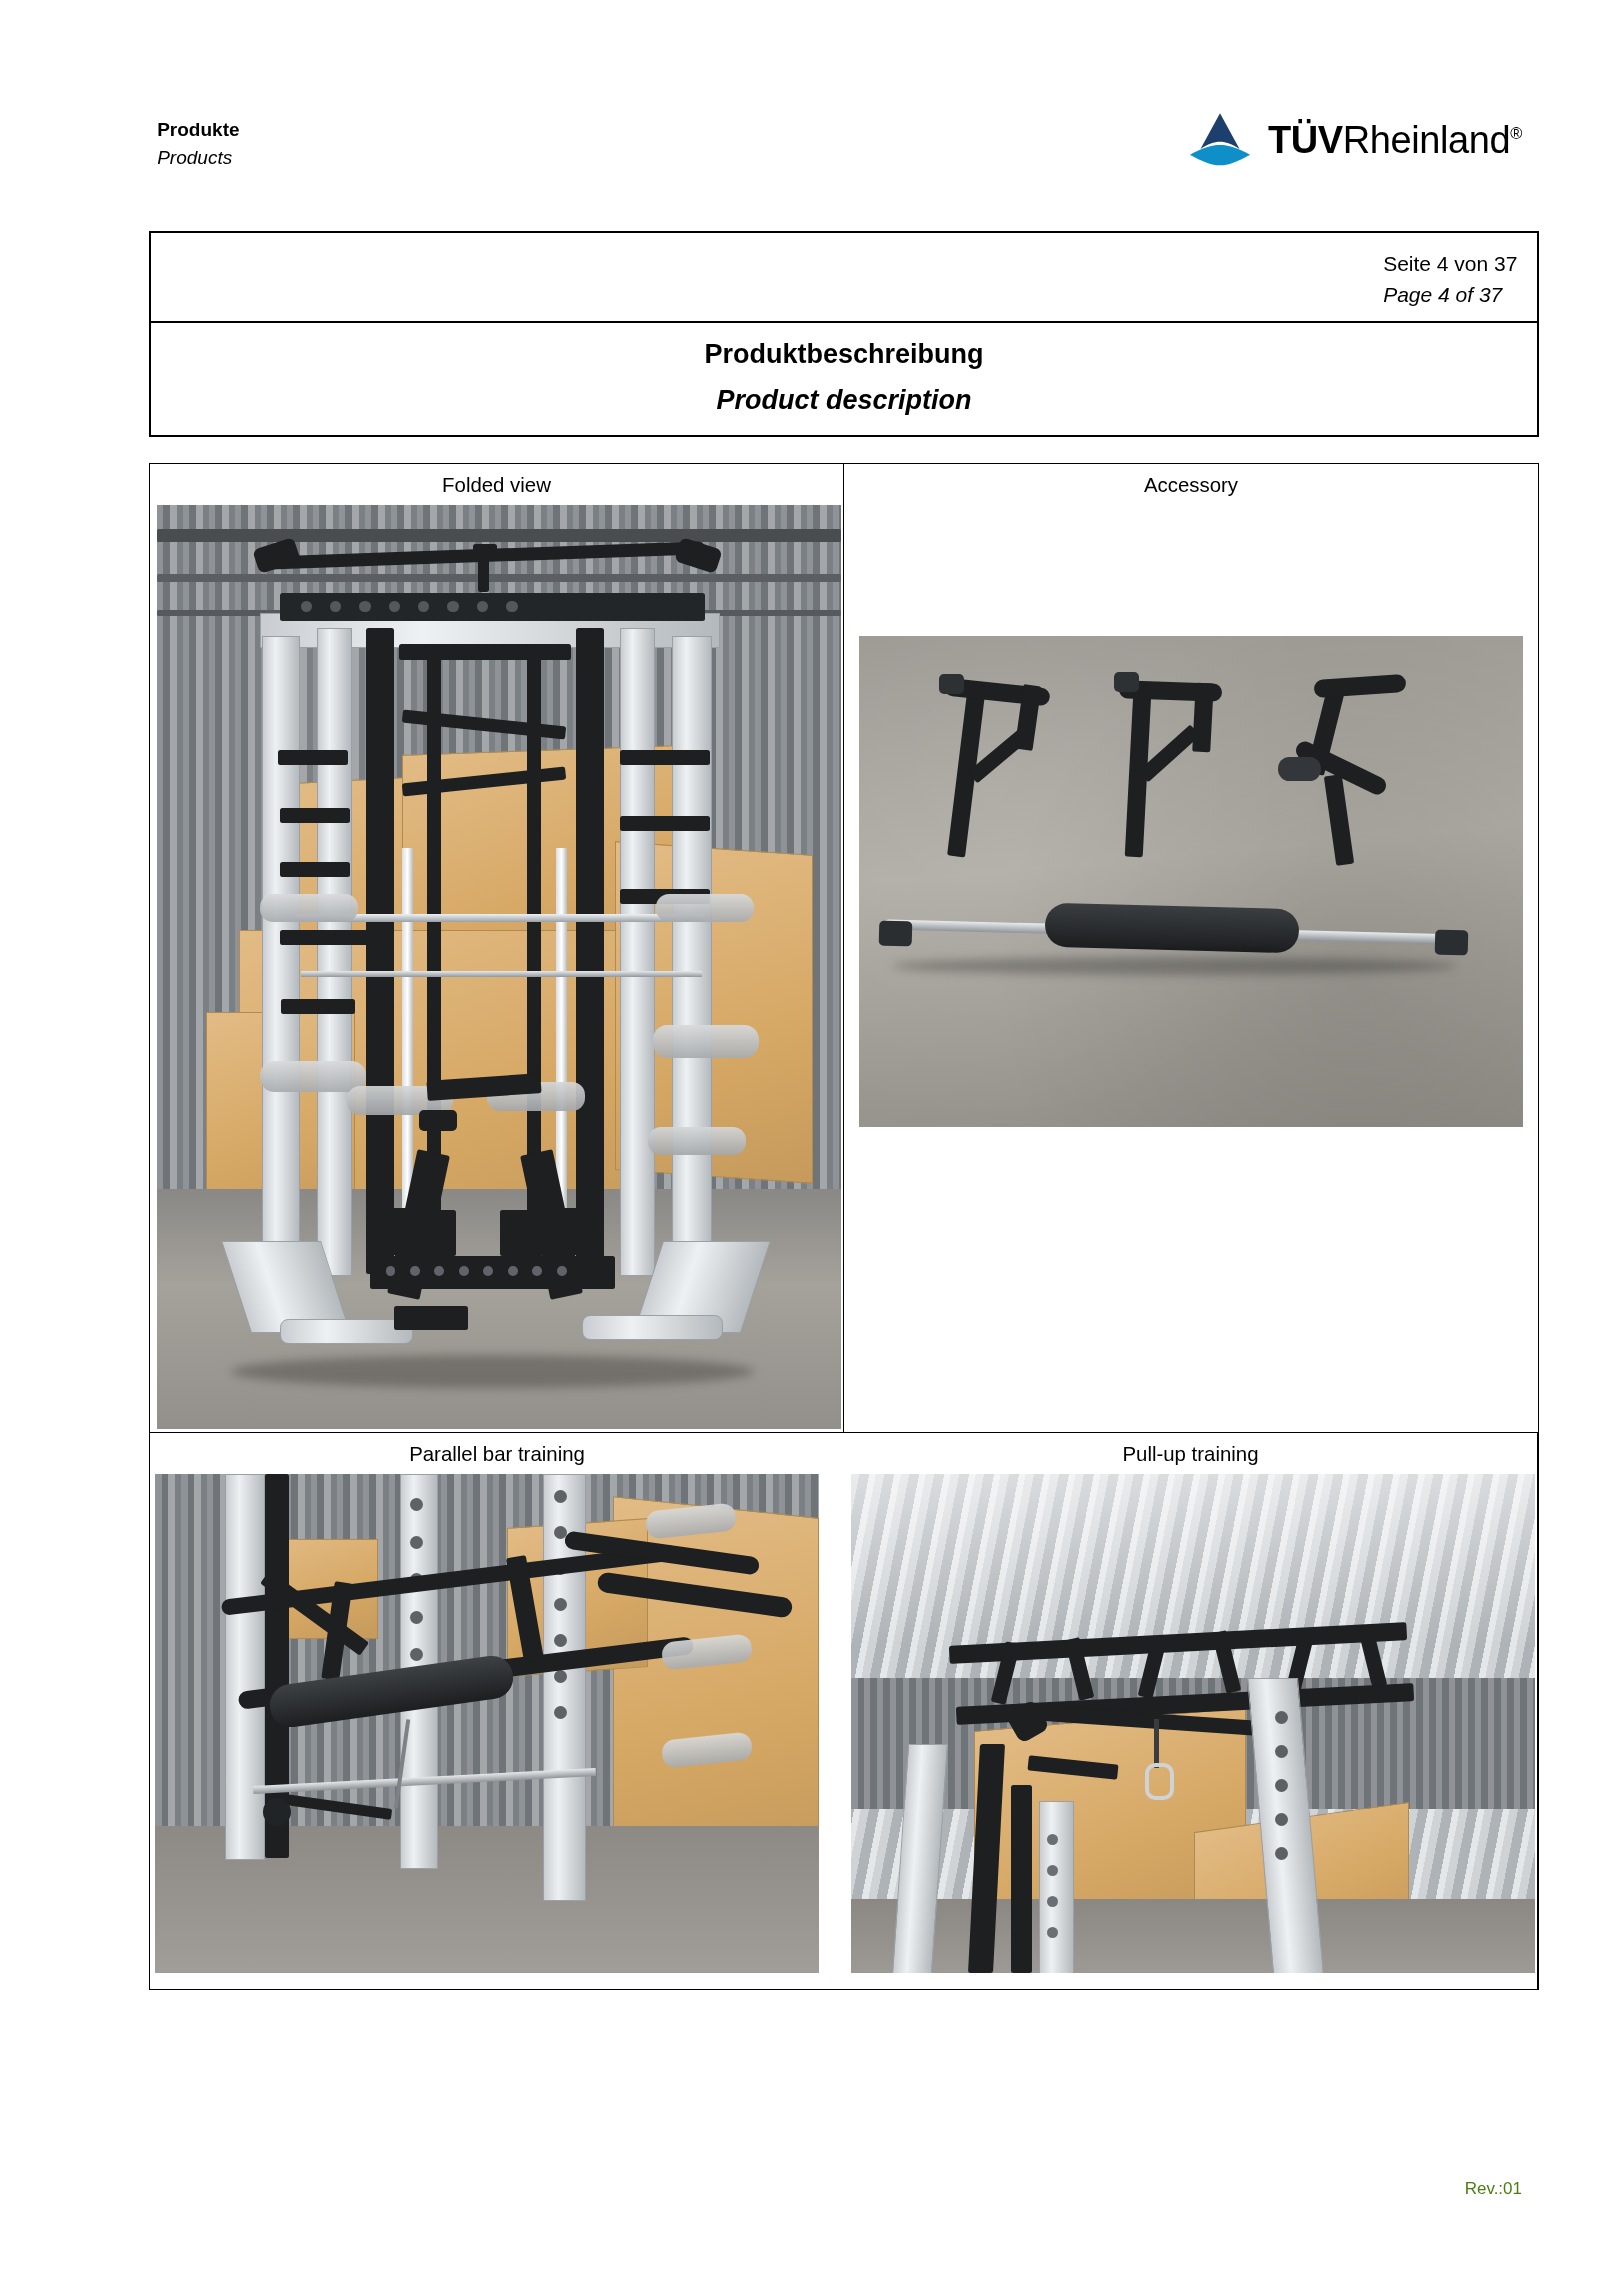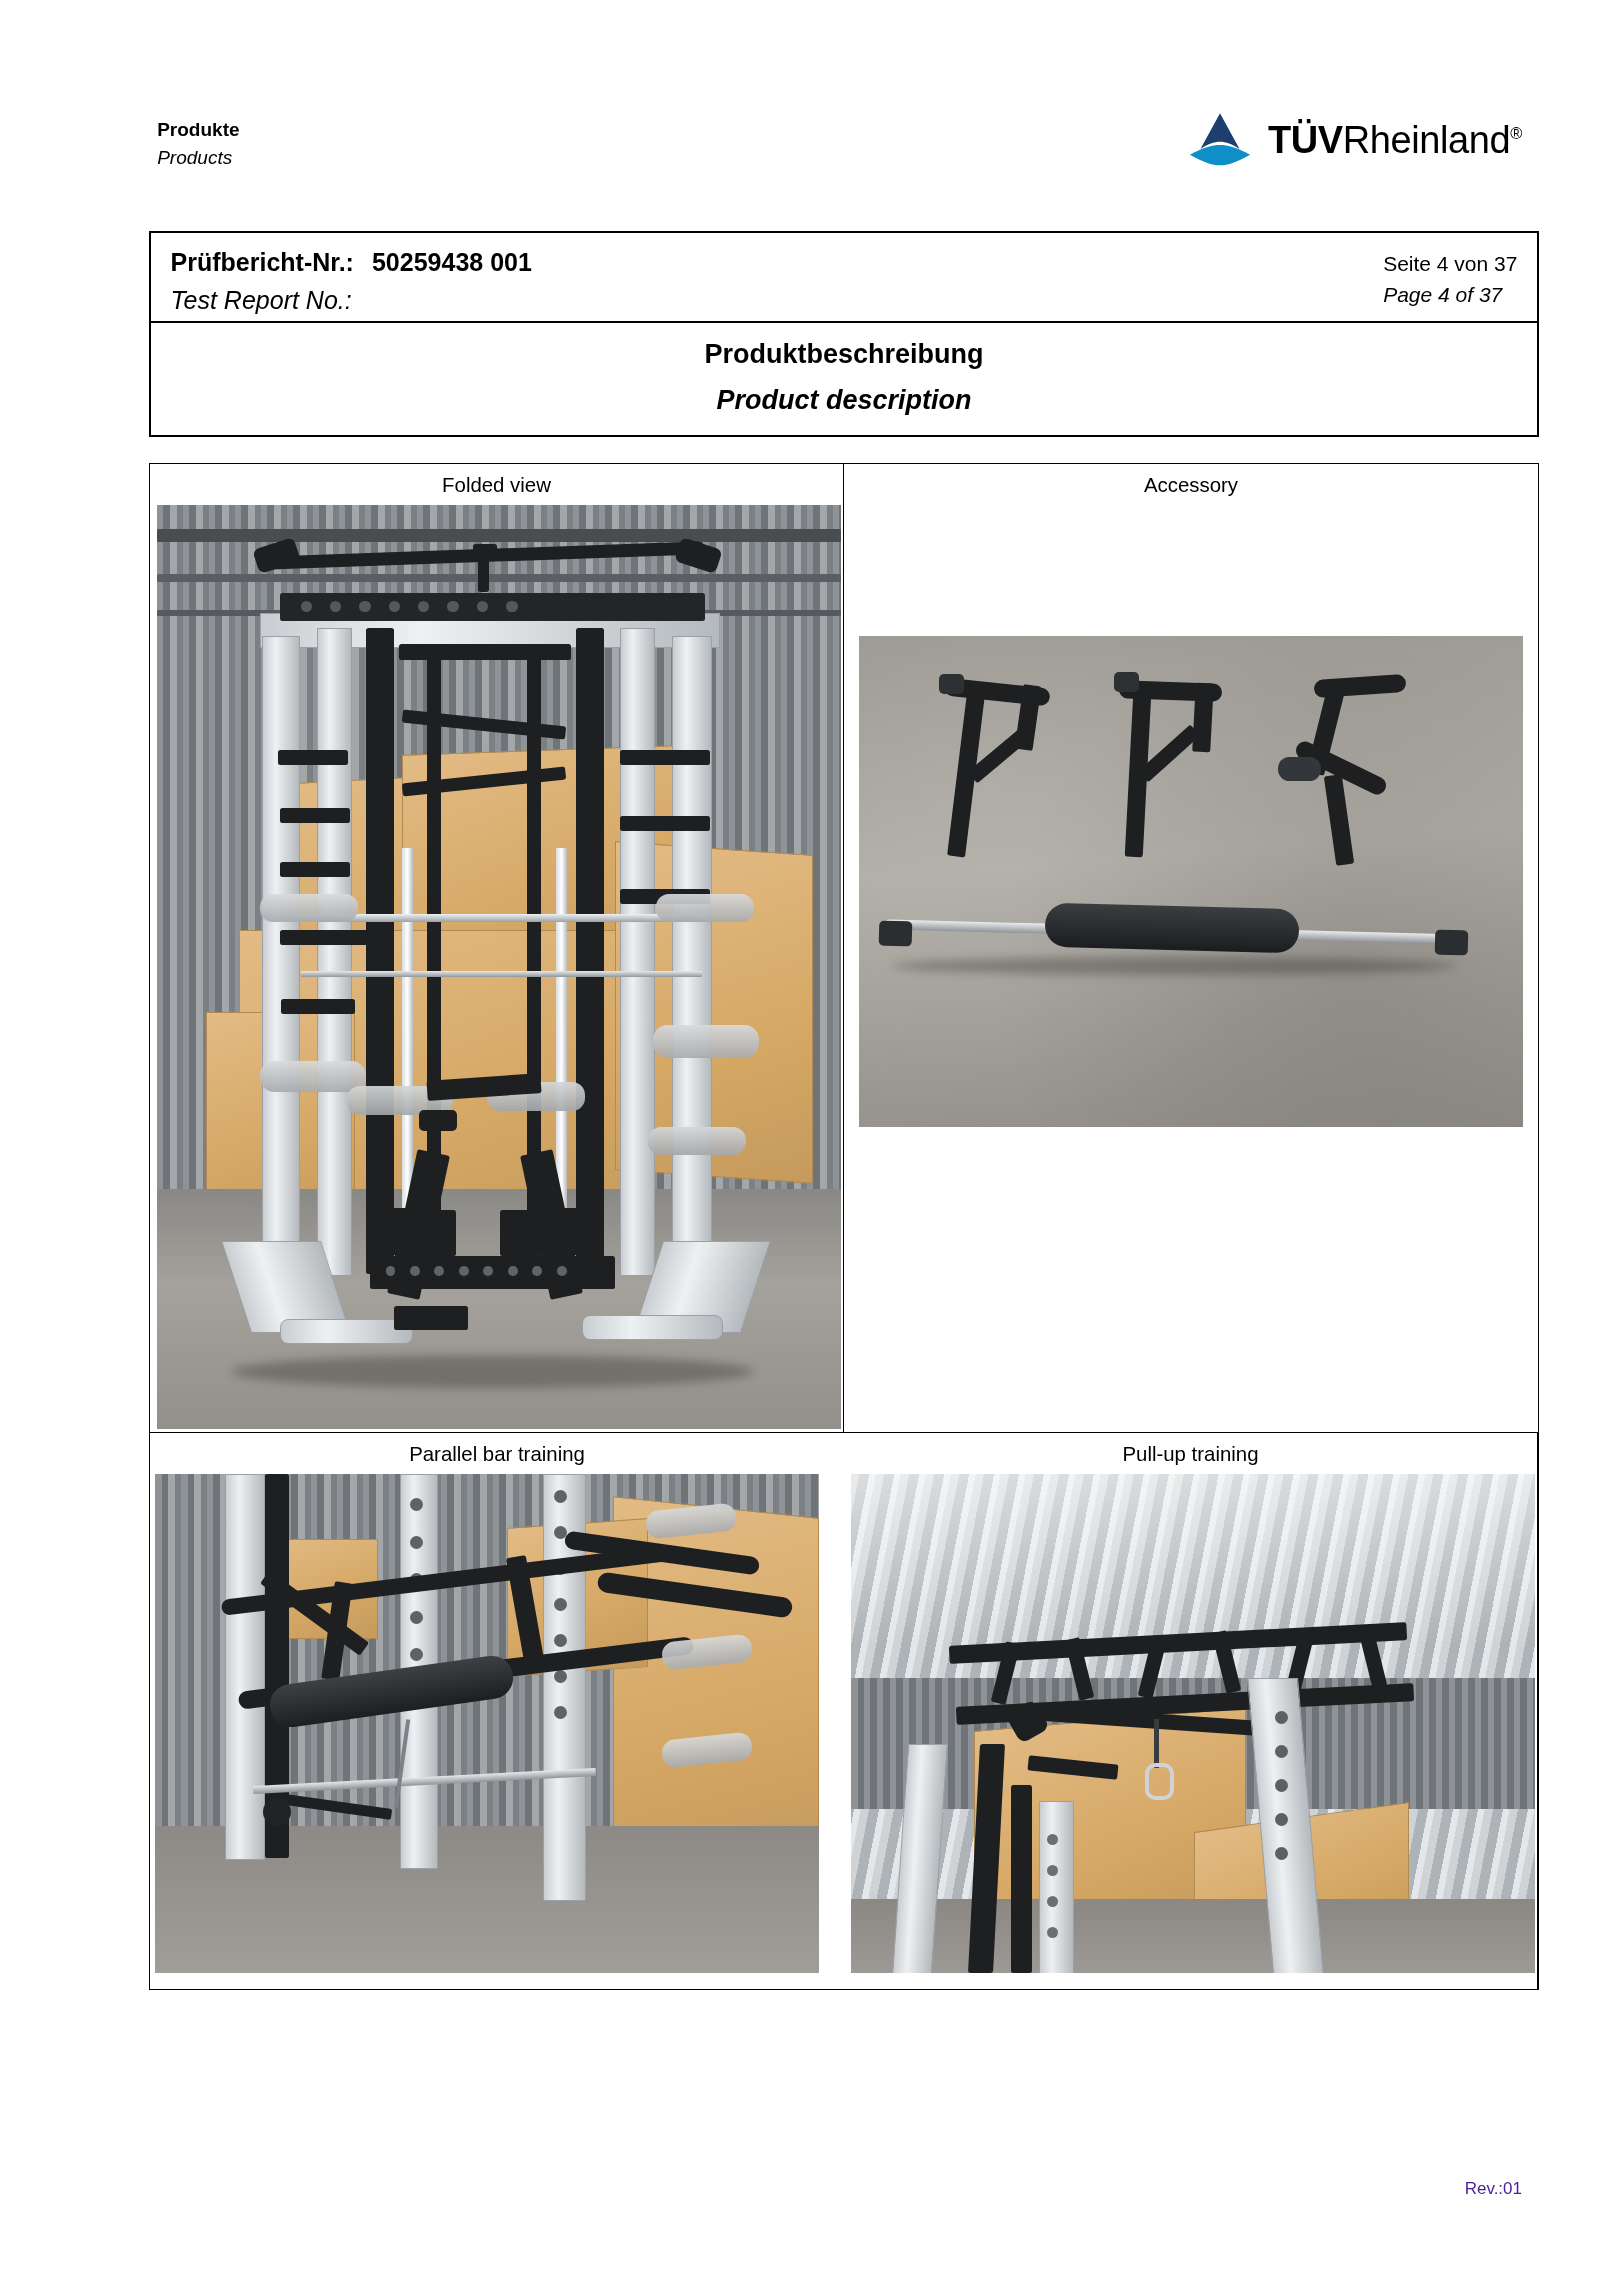--- a/index.html
+++ b/index.html
@@ -263,21 +263,21 @@
     height: 499px;
     margin-left: 4.9px;
   }
 
   
   .footer {
     position: absolute;
     right: 106px;
     bottom: 96px;
     font-size: 17px;
-    color: #4c1d95;
+    color: #4d7c0f;
   }
 </style>
 </head>
 <body>
 
 <div class="page">
 
   <div class="header">
     <div class="header-left">
       <div class="de">Produkte</div>
@@ -292,26 +292,20 @@
         </svg>
       </div>
       <div class="logo-text">
         <span class="bold">TÜV</span><span>Rheinland</span><span class="reg">®</span>
       </div>
     </div>
   </div>
 
   <div class="box-outer">
     <div class="row-report">
-      <div class="report-left">
-        <div class="l1">
-          <span>Prüfbericht-Nr.:</span><span class="num">50259438 001</span>
-        </div>
-        <div class="l2">Test Report No.:</div>
-      </div>
       <div class="report-right">
         <div class="p1">Seite 4 von 37</div>
         <div class="p2">Page 4 of 37</div>
       </div>
     </div>
     <div class="row-title">
       <div class="t1">Produktbeschreibung</div>
       <div class="t2">Product description</div>
     </div>
   </div>

